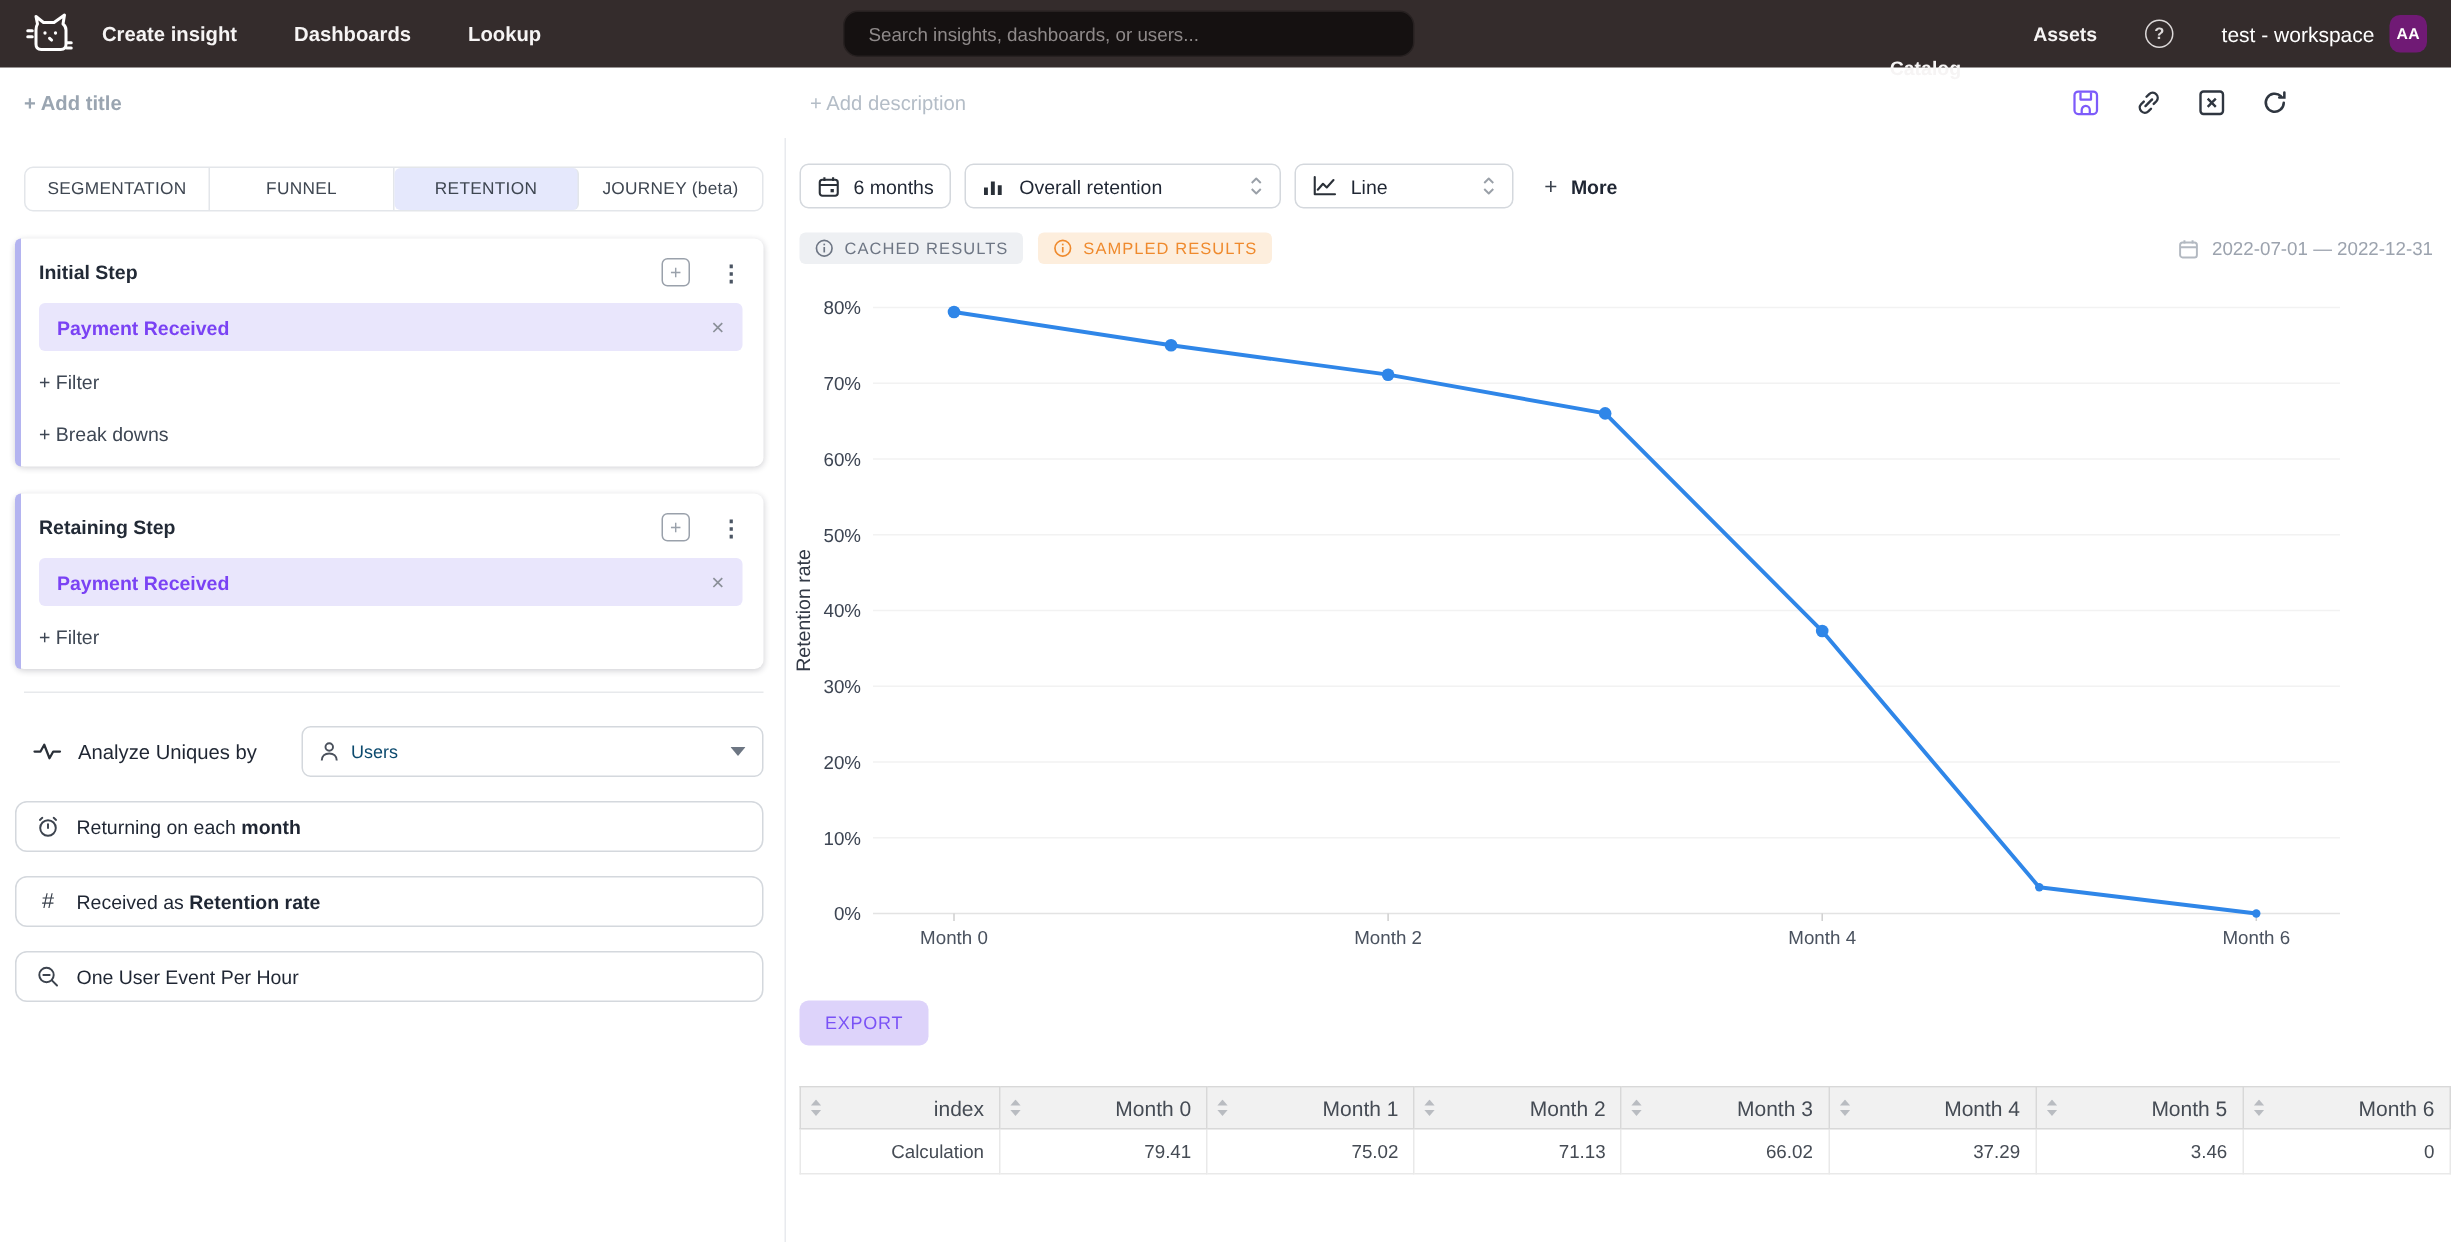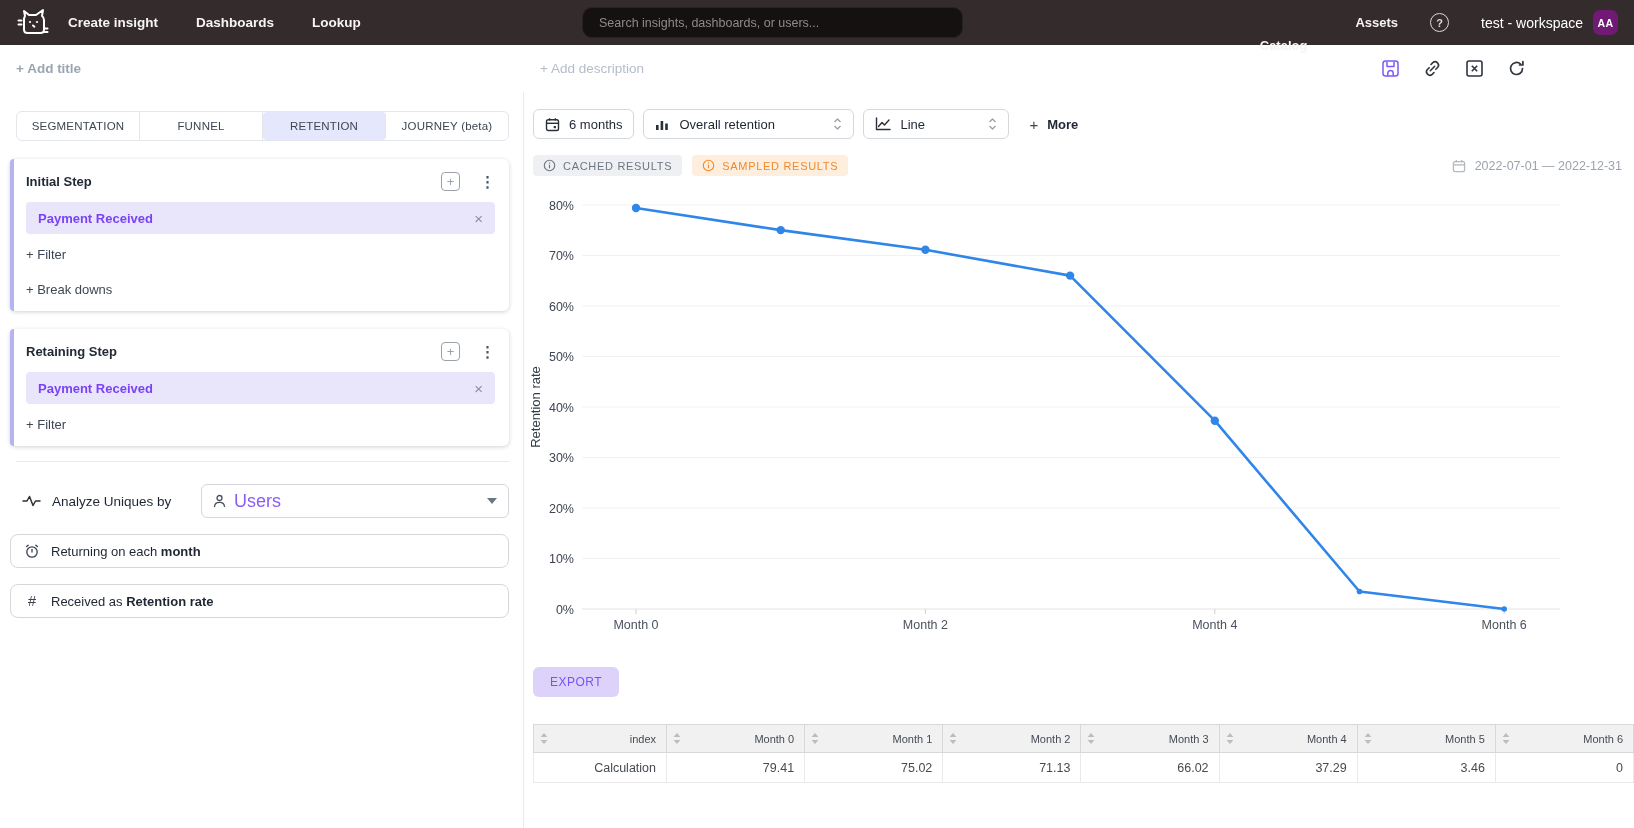--- a/index.html
+++ b/index.html
@@ -8,21 +8,21 @@
     width:1634px; height:828px; overflow:hidden;
     background:#ffffff;
     font-family:"Liberation Sans", sans-serif;
     -webkit-font-smoothing:antialiased;
   }
 
   
   .topnav { height:45px; background:#342c2c; display:flex; align-items:center; padding:16px 16px; position:relative; }
   .brand { display:flex; align-items:center; margin-right:18px; cursor:pointer; }
   .navlink { color:#f6f4f4; font-size:13.5px; font-weight:700; margin-right:38px; cursor:pointer; white-space:nowrap; }
-  .searchwrap { position:absolute; left:582px; top:7px; width:381px; height:31px; background:#151111;
+  .searchwrap { position:absolute; left:562px; top:7px; width:381px; height:31px; background:#151111;
     border:1px solid #272121; border-radius:10px; display:flex; align-items:center; padding:0 14px; }
   .searchwrap input { background:transparent; border:none; outline:none; width:100%; color:#d6d1d1; font-size:12.5px; font-family:inherit; }
   .searchwrap input::placeholder { color:#8f8a8a; }
   .nav-right { margin-left:auto; display:flex; align-items:center; }
   .navlink2 { color:#f6f4f4; font-size:13px; font-weight:700; cursor:pointer; white-space:nowrap; }
   .help-icon { width:19px; height:19px; border:1.7px solid #ddd9d9; border-radius:50%; color:#ddd9d9;
     font-size:11px; font-weight:700; display:flex; align-items:center; justify-content:center; cursor:pointer; }
   .workspace { color:#ffffff; font-size:14px; font-weight:400; white-space:nowrap; }
   .avatar { width:25px; height:25px; border-radius:7px; background:#701a75; color:#fff; font-size:10.5px;
     font-weight:700; display:flex; align-items:center; justify-content:center; cursor:pointer; letter-spacing:.3px; }
@@ -60,21 +60,21 @@
   .chip-close { margin-left:auto; color:#8b9099; font-size:15px; cursor:pointer; line-height:1; }
   .step-link { margin-top:13px; font-size:13px; color:#3e4754; cursor:pointer; width:fit-content; }
   .step-link + .step-link { margin-top:20px; }
 
   .sb-divider { border:none; border-top:1px solid #e7e9ec; margin:15px 0 0 6px; }
 
   .analyze-row { display:flex; align-items:center; margin:22px 0 0 12px; }
   .analyze-label { font-size:13.5px; color:#1f2633; margin-left:11px; }
   .analyze-select { margin-left:auto; width:308px; height:34px; border:1px solid #d4d8dd; border-radius:6px;
     display:flex; align-items:center; padding:0 11px; cursor:pointer; background:#fff; }
-  .analyze-select .sel-label { font-size:18px; color:#8b5cf6; margin-left:8px; }
+  .analyze-select .sel-label { font-size:12px; color:#0c4a6e; margin-left:8px; }
   .analyze-select .ddcaret { margin-left:auto; display:flex; }
 
   .pill { margin-top:16px; height:34px; border:1px solid #d4d8dd; border-radius:8px; display:flex; align-items:center;
     padding:0 12px; font-size:13px; color:#1f2633; cursor:pointer; background:#fff; }
   .pill:first-of-type { margin-top:17px; }
   .pill .picon { width:18px; display:flex; justify-content:center; margin-right:10px; color:#3c434e; }
   .pill .hash { font-size:14.5px; color:#3c434e; font-weight:400; }
   .pill b { font-weight:700; }
 
   
@@ -99,21 +99,21 @@
 
   #chart-svg { display:block; margin-top:8px; }
   .ytick { font-size:12.5px; fill:#3d4553; font-family:"Liberation Sans",sans-serif; }
   .xtick { font-size:12.5px; fill:#4a525f; font-family:"Liberation Sans",sans-serif; }
   .ylab  { font-size:13px;  fill:#333a46; font-family:"Liberation Sans",sans-serif; }
 
   .export-btn { margin:31px 0 0 9px; background:#ddd3fa; color:#7a52f6; border:none; border-radius:6px;
     font-size:12px; font-weight:500; letter-spacing:.5px; padding:8px 17px; font-family:inherit; cursor:pointer; }
 
   .datatable { margin-top:27px; margin-left:9px; width:calc(100% - 9px); border-collapse:collapse; table-layout:fixed; }
-  .datatable th { background:#f1f1f1; border:1px solid #d8d8d8; height:28px; font-weight:400; font-size:11px;
+  .datatable th { background:#f1f1f1; border:1px solid #d8d8d8; height:28px; font-weight:400; font-size:14px;
     color:#454b54; padding:0 10px 0 6px; }
   .datatable th:first-child { width:133px; }
   .th-inner { display:flex; align-items:center; }
   .th-inner .collabel { margin-left:auto; }
   .sorticon { display:flex; cursor:pointer; }
   .datatable td { border:1px solid #e9e9e9; border-top:none; height:30px; font-size:12.5px; color:#454b54;
     text-align:right; padding:0 10px; background:#fff; }
 </style>
 </head>
 <body>
@@ -266,20 +266,30 @@
         </svg>
       </span>
       <span><span>Returning on each </span><b>month</b></span>
     </div>
 
     <div class="pill">
       <span class="picon hash">#</span>
       <span><span>Received as </span><b>Retention rate</b></span>
     </div>
 
+    <div class="pill">
+      <span class="picon">
+        <svg width="16" height="16" viewBox="0 0 16 16" fill="none" stroke="#3c434e" stroke-width="1.3" stroke-linecap="round">
+          <circle cx="7" cy="7" r="4.8"></circle>
+          <path d="M10.6 10.6 L14 14"></path>
+          <path d="M4.9 7 H9.1"></path>
+        </svg>
+      </span>
+      <span><span>One User Event Per Hour</span><b></b></span>
+    </div>
   </div>
 
   <div class="main">
 
     <div class="toolbar">
       <div class="tbtn">
         <span class="ticon">
           <svg width="15" height="15" viewBox="0 0 15 15" fill="none" stroke="currentColor" stroke-width="1.4">
             <rect x="1.5" y="2.8" width="12" height="10.7" rx="1.8"></rect>
             <path d="M1.5 6.3 H13.5"></path>

